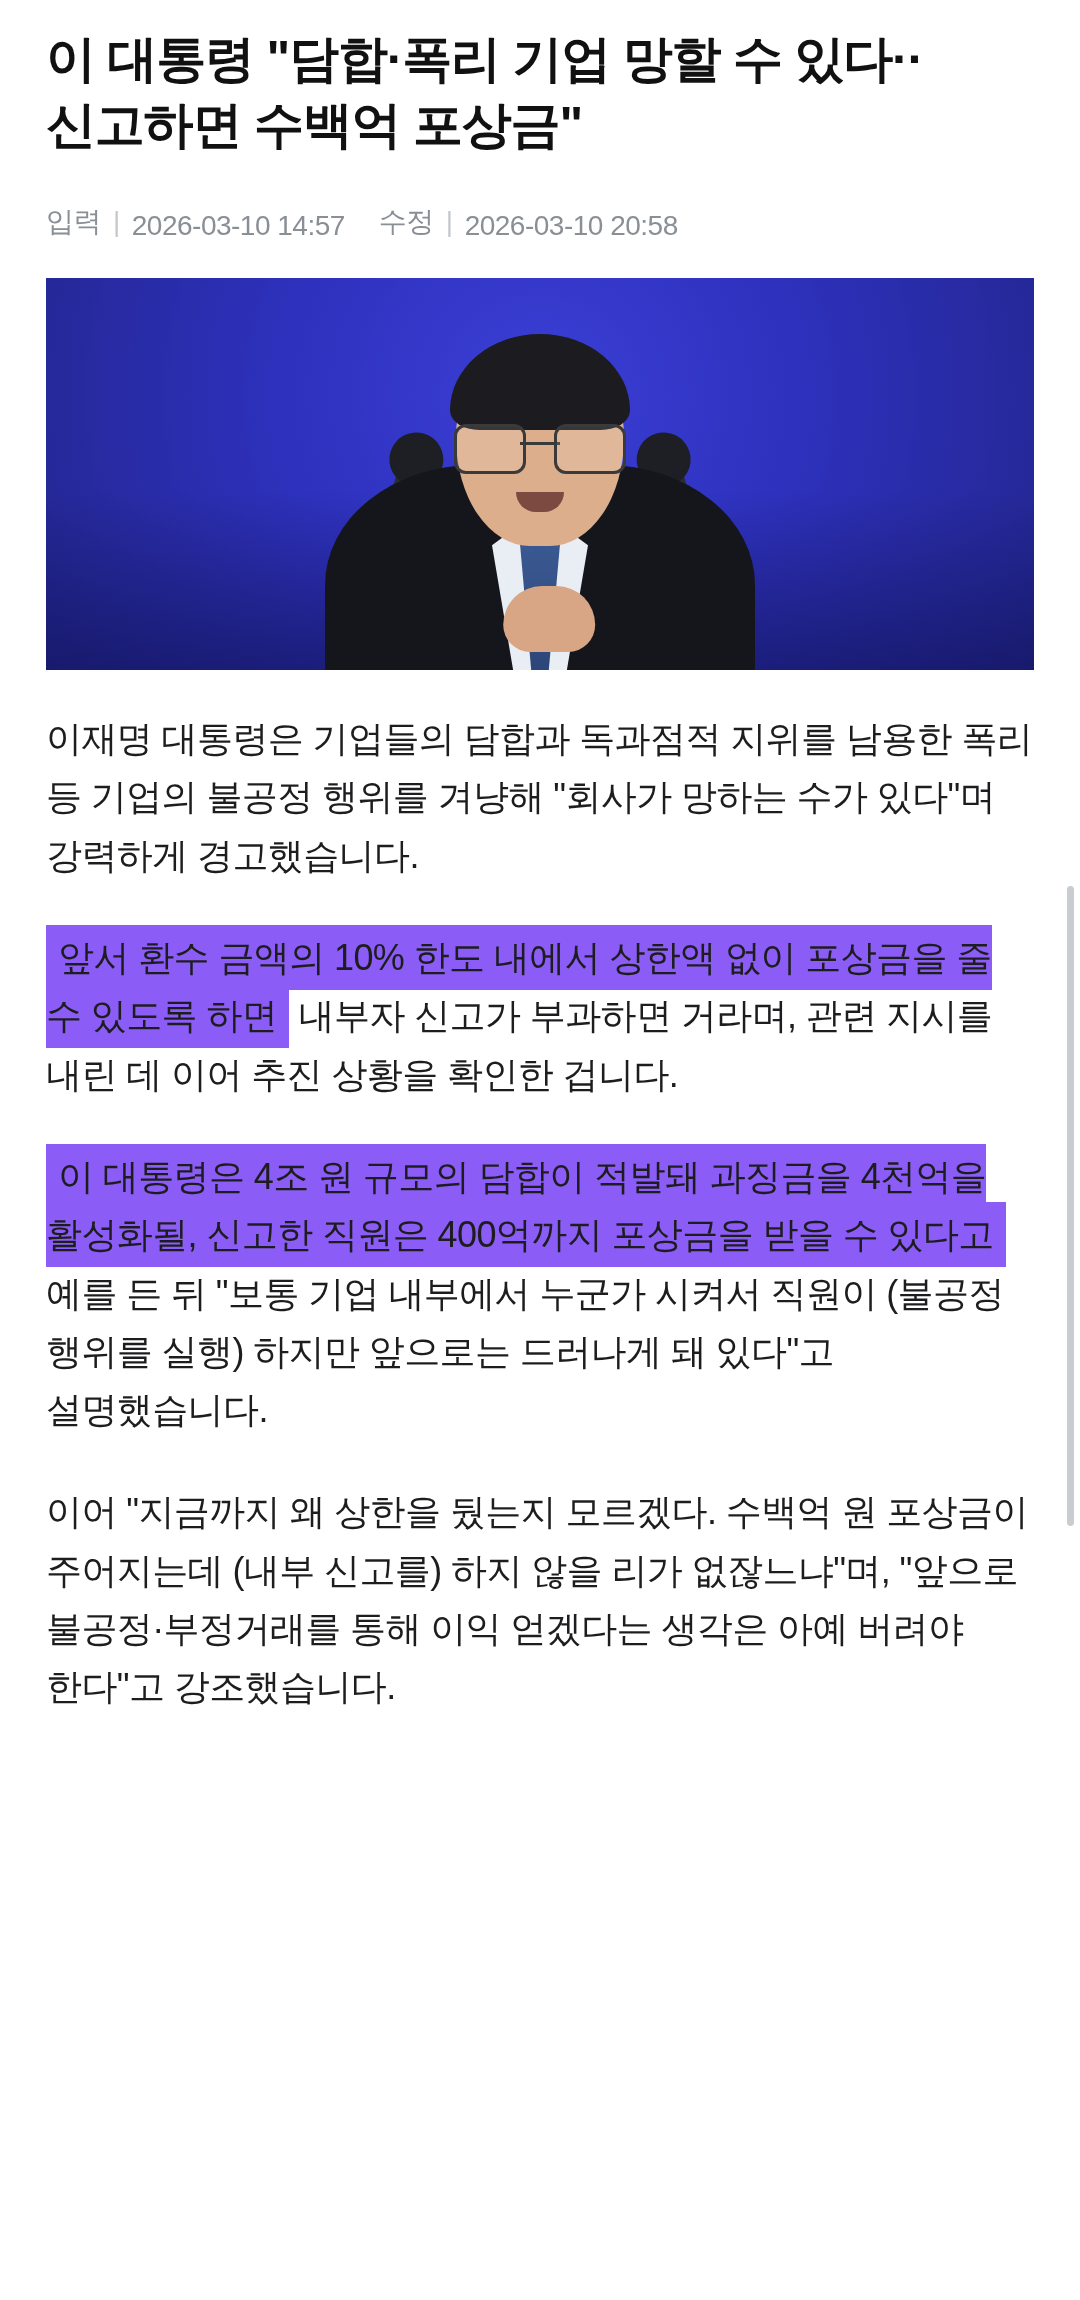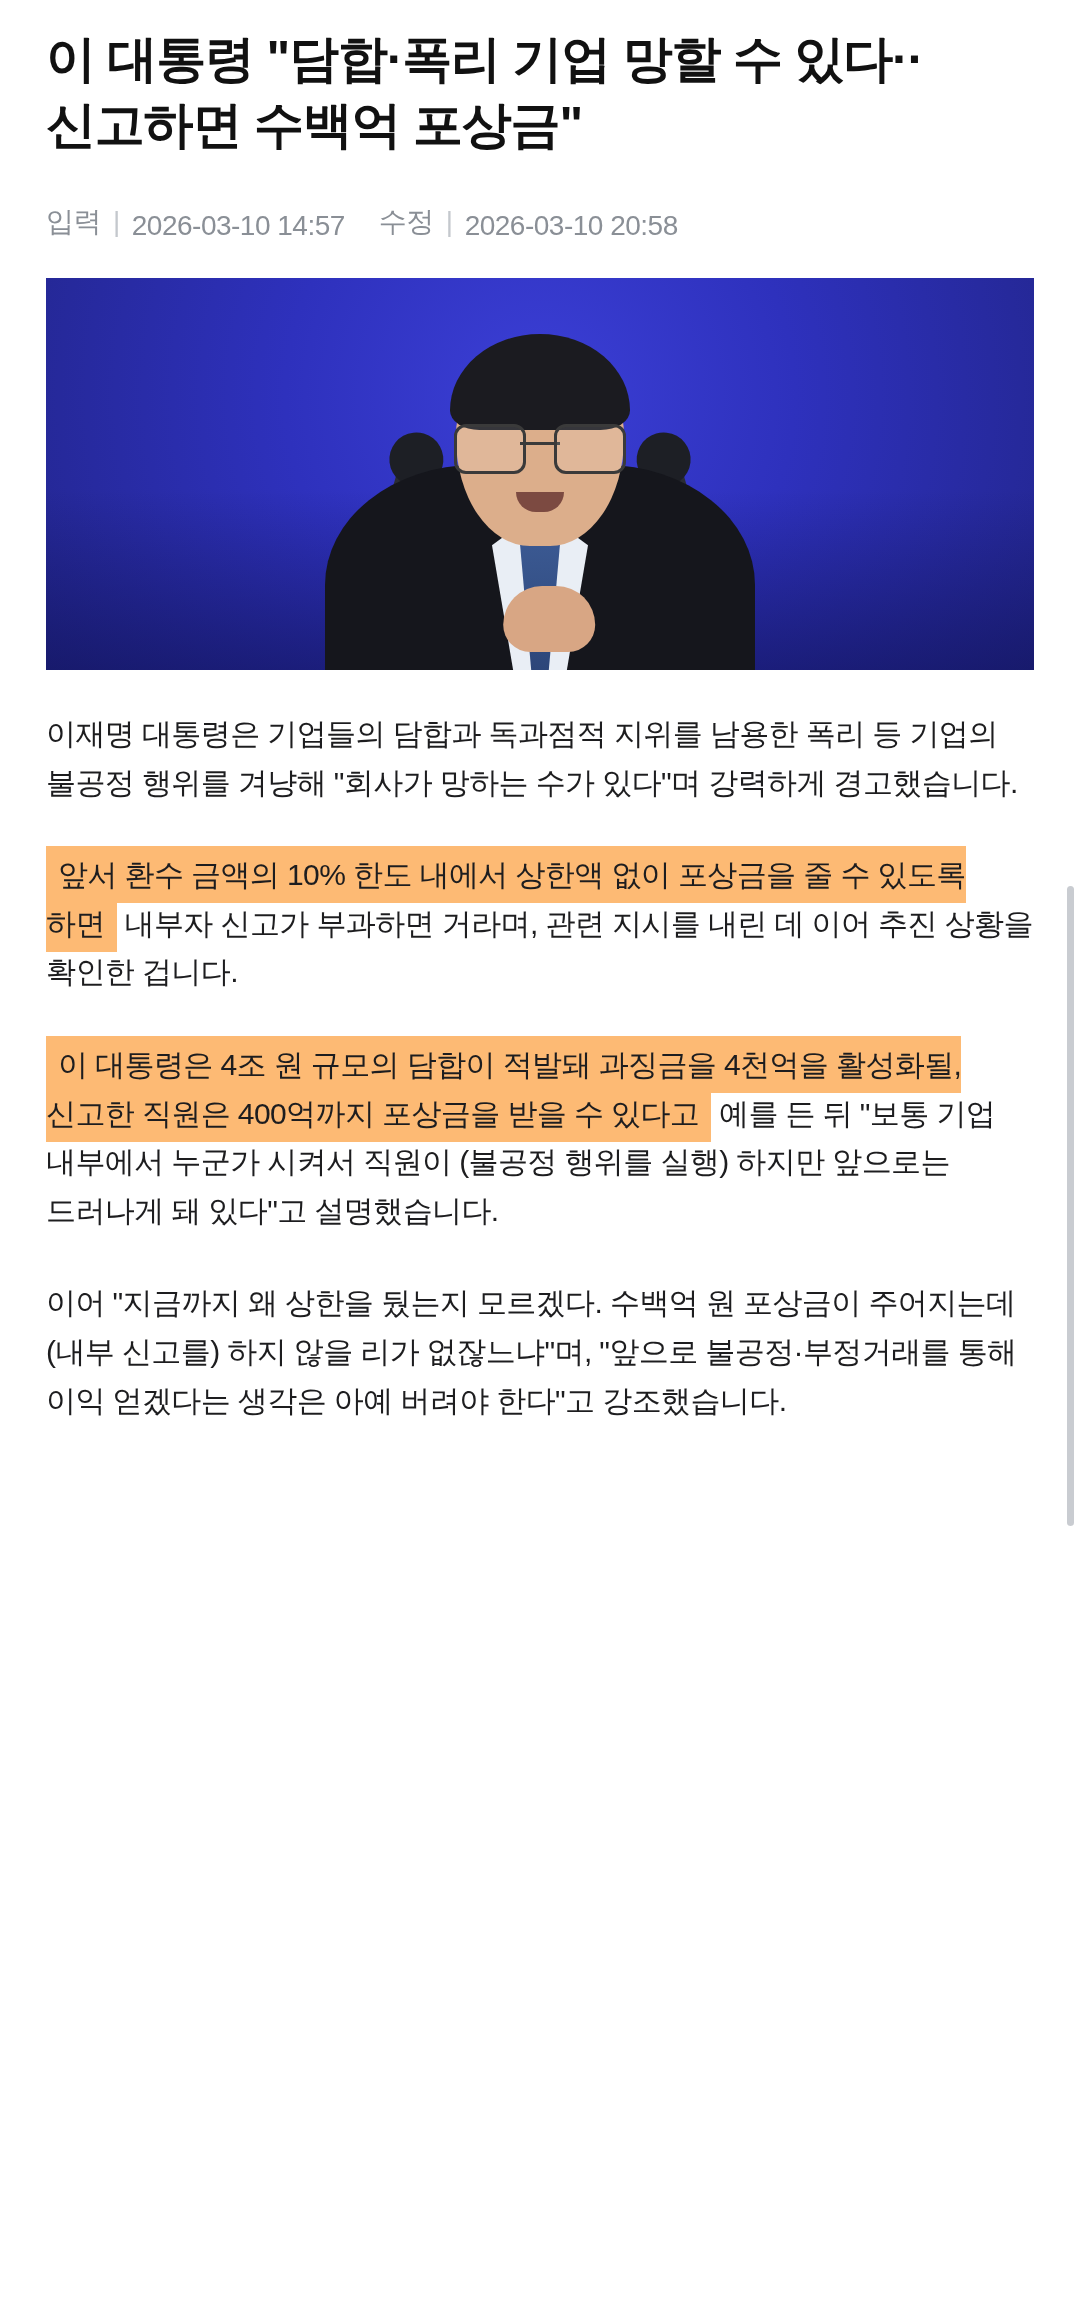--- a/index.html
+++ b/index.html
@@ -158,30 +158,30 @@
     position: absolute;
     bottom: 18px; left: 50%;
     transform: translateX(-40%);
     width: 92px; height: 66px;
     background: #d8a684;
     border-radius: 40px 40px 28px 28px;
   }
 
   .body-text {
     margin-top: 40px;
-    font-size: 30px;
+    font-size: 36px;
     line-height: 1.62;
     letter-spacing: -0.6px;
     color: #1d1d1f;
     word-break: keep-all;
   }
   .para { margin: 0 0 44px 0; }
   .para:last-child { margin-bottom: 0; }
   mark.hl {
-    background: #fdba74;
+    background: #8b5cf6;
     color: #1d1d1f;
     padding: 12px;
   }
 
   .scrollbar {
     position: absolute;
     right: 6px;
     top: 860px;
     width: 7px;
     height: 640px;

